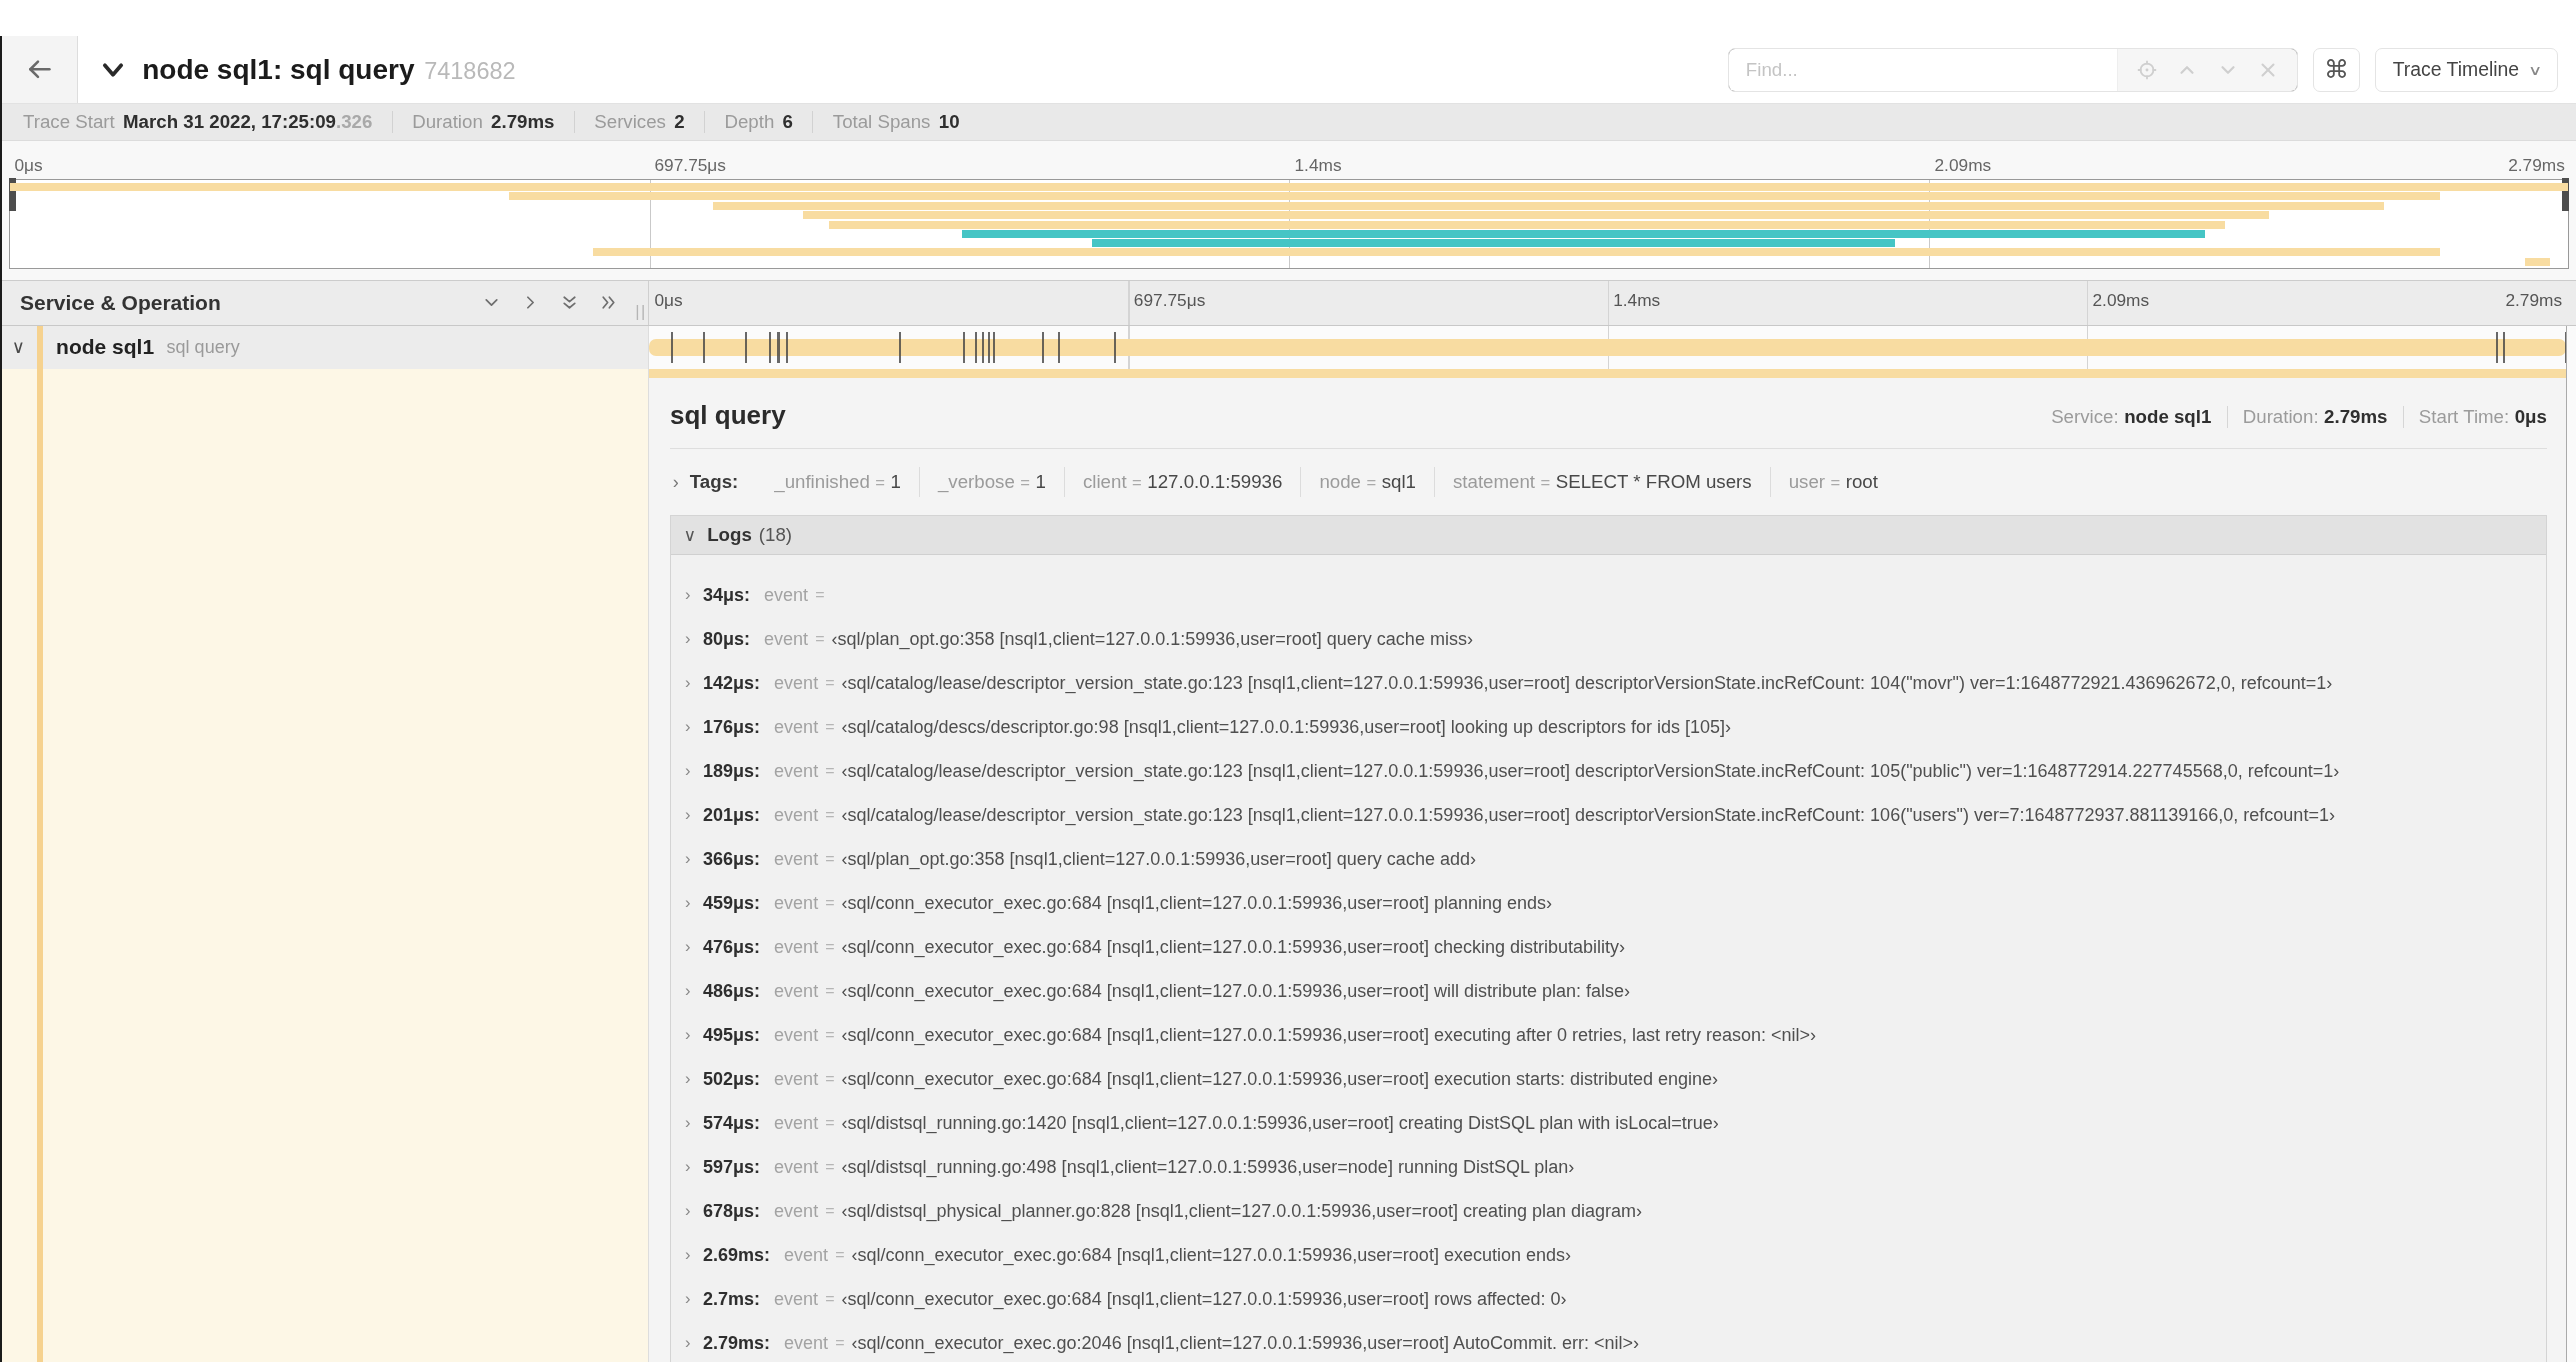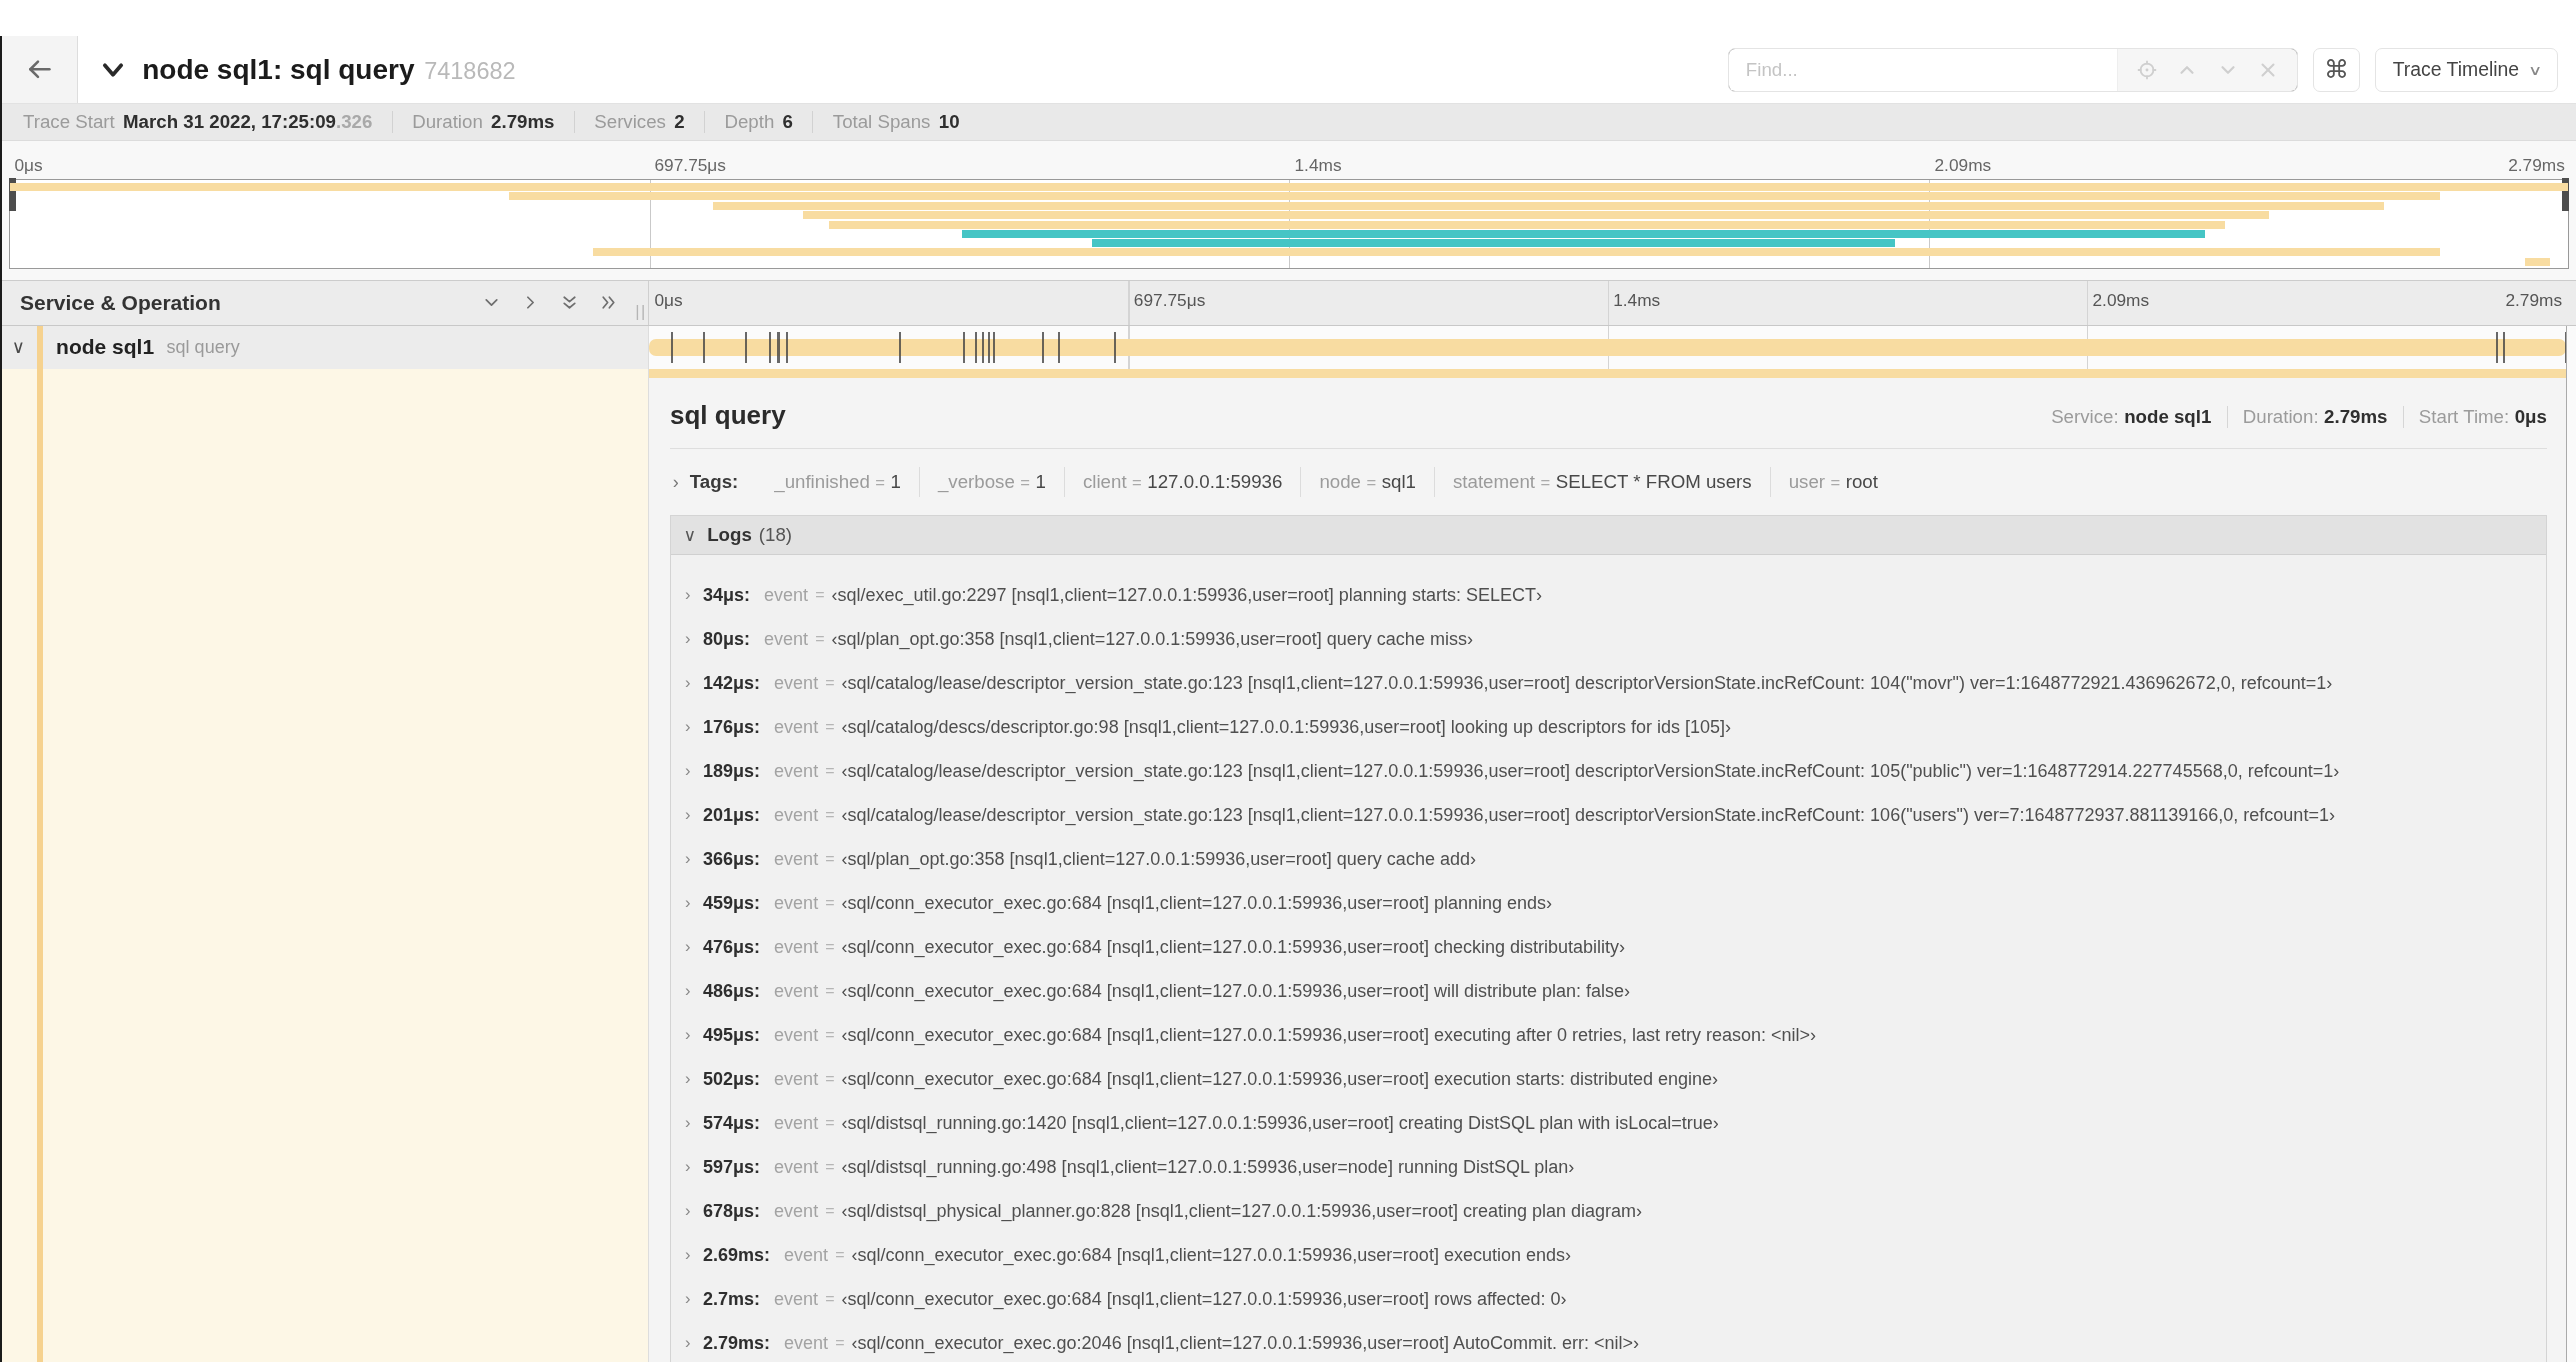--- a/index.html
+++ b/index.html
@@ -315,21 +315,20 @@
               <span class="twisty">∨</span>
               <b>Logs</b>
               <span class="count">(18)</span>
             </div>
             <div class="logs-body" id="logs-body">
                 <div class="log-row">
                   <span class="twisty">›</span>
                   <span class="l-ts">34μs:</span>
                   <span class="l-key">event</span>
                   <span class="l-eq">=</span>
-                  <span class="l-val">‹sql/exec_util.go:2297 [nsql1,client=127.0.0.1:59936,user=root] planning starts: SELECT›</span>
                 </div>
                 <div class="log-row">
                   <span class="twisty">›</span>
                   <span class="l-ts">80μs:</span>
                   <span class="l-key">event</span>
                   <span class="l-eq">=</span>
                   <span class="l-val">‹sql/plan_opt.go:358 [nsql1,client=127.0.0.1:59936,user=root] query cache miss›</span>
                 </div>
                 <div class="log-row">
                   <span class="twisty">›</span>

